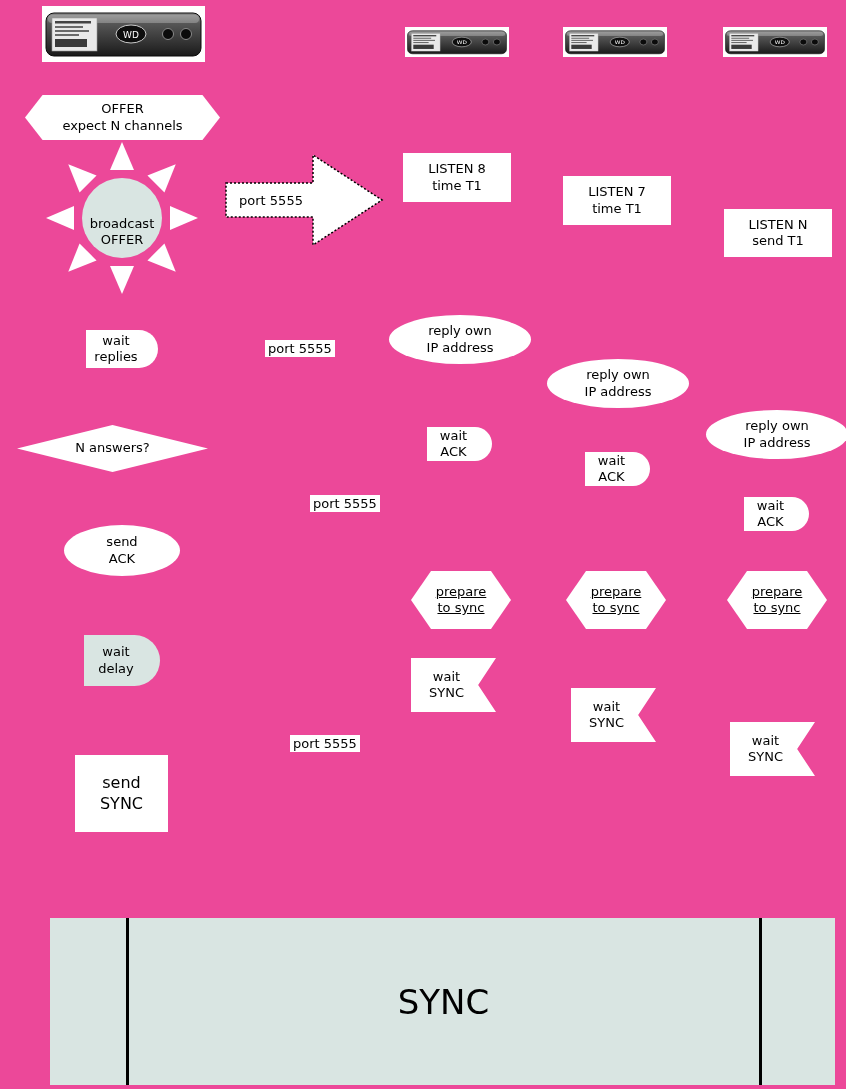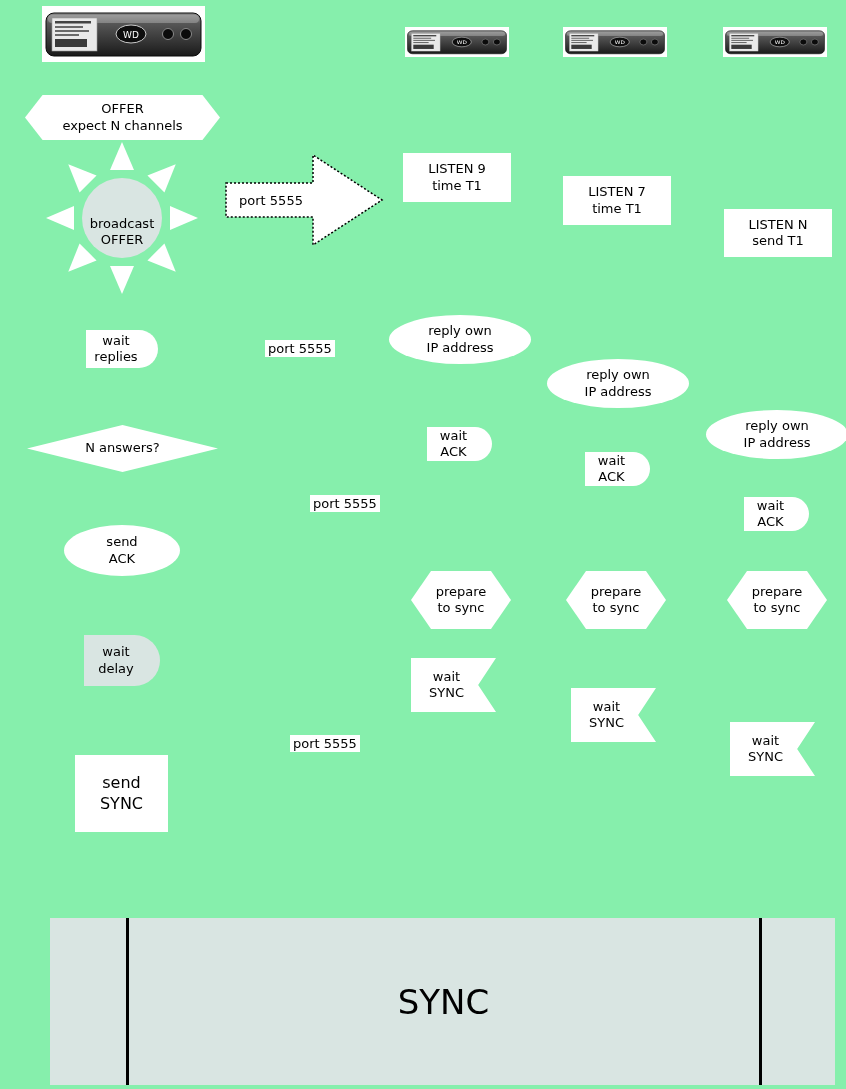--- a/index.html
+++ b/index.html
@@ -1,28 +1,28 @@
 <!DOCTYPE html>
 <html><head>
 <meta charset="utf-8">
 <style>
   * { margin:0; padding:0; box-sizing:border-box; }
   html, body { background:#000000; }
   .canvas {
-    position:relative; width:846px; height:1089px; background:#86efac;
+    position:relative; width:846px; height:1089px; background:#ec4899;
     font-family:"DejaVu Sans", sans-serif; overflow:hidden; color:#000;
   }
   .shape {
     position:absolute; background:#ffffff; color:#000000;
     display:flex; align-items:center; justify-content:center;
     text-align:center; white-space:pre-line; font-size:13px; line-height:1.25;
   }
   .ellipse  { border-radius:50%; }
   .delay    { border-radius:0 999px 999px 0; padding-right:12px; }
-  .hex      { clip-path:polygon(0 50%, 20% 0, 80% 0, 100% 50%, 80% 100%, 20% 100%); }
+  .hex      { clip-path:polygon(0 50%, 20% 0, 80% 0, 100% 50%, 80% 100%, 20% 100%);text-decoration:underline; }
   .hex-wide { clip-path:polygon(0 50%, 9% 0, 91% 0, 100% 50%, 91% 100%, 9% 100%); }
   .diamond  { clip-path:polygon(50% 0, 100% 50%, 50% 100%, 0 50%); }
   .notch    { clip-path:polygon(0 0, 100% 0, 79% 50%, 100% 100%, 0 100%); padding-right:14px; }
   .accent   { background:#d9e5e2; }
   .big-text { font-size:16px; line-height:1.3; }
 
   .device { position:absolute; }
   .device svg { display:block; width:100%; height:100%; }
 
   .port-label {
@@ -169,36 +169,36 @@
       <polygon points="1,31 88,31 88,3 157,48 88,93 88,65 1,65" fill="#ffffff" stroke="#000000" stroke-width="1.5" stroke-dasharray="2 2"></polygon>
     </svg>
     <div class="arrow-label">port 5555</div>
   </div>
 
   <div class="shape delay" style="left:86px;top:330px;width:72px;height:38px">wait
 replies</div>
 
   <div class="port-label" style="left:265px;top:340px">port 5555</div>
 
-  <div class="shape diamond" style="left:27px;top:425px;width:191px;height:47px">N answers?</div>
+  <div class="shape diamond" style="left:17px;top:425px;width:191px;height:47px">N answers?</div>
 
   <div class="port-label" style="left:310px;top:495px">port 5555</div>
 
   <div class="shape ellipse" style="left:64px;top:525px;width:116px;height:51px">send
 ACK</div>
 
   <div class="shape delay accent" style="left:84px;top:635px;width:76px;height:51px">wait
 delay</div>
 
   <div class="port-label" style="left:290px;top:735px">port 5555</div>
 
   <div class="shape big-text" style="left:75px;top:755px;width:93px;height:77px">send
 SYNC</div>
 
-  <div class="shape" style="left:403px;top:153px;width:108px;height:49px">LISTEN 9
+  <div class="shape" style="left:403px;top:153px;width:108px;height:49px">LISTEN 8
 time T1</div>
   <div class="shape ellipse" style="left:389px;top:315px;width:142px;height:49px">reply own
 IP address</div>
   <div class="shape delay" style="left:427px;top:427px;width:65px;height:34px">wait
 ACK</div>
   <div class="shape hex" style="left:411px;top:571px;width:100px;height:58px">prepare
 to sync</div>
   <div class="shape notch" style="left:411px;top:658px;width:85px;height:54px">wait
 SYNC</div>
 

